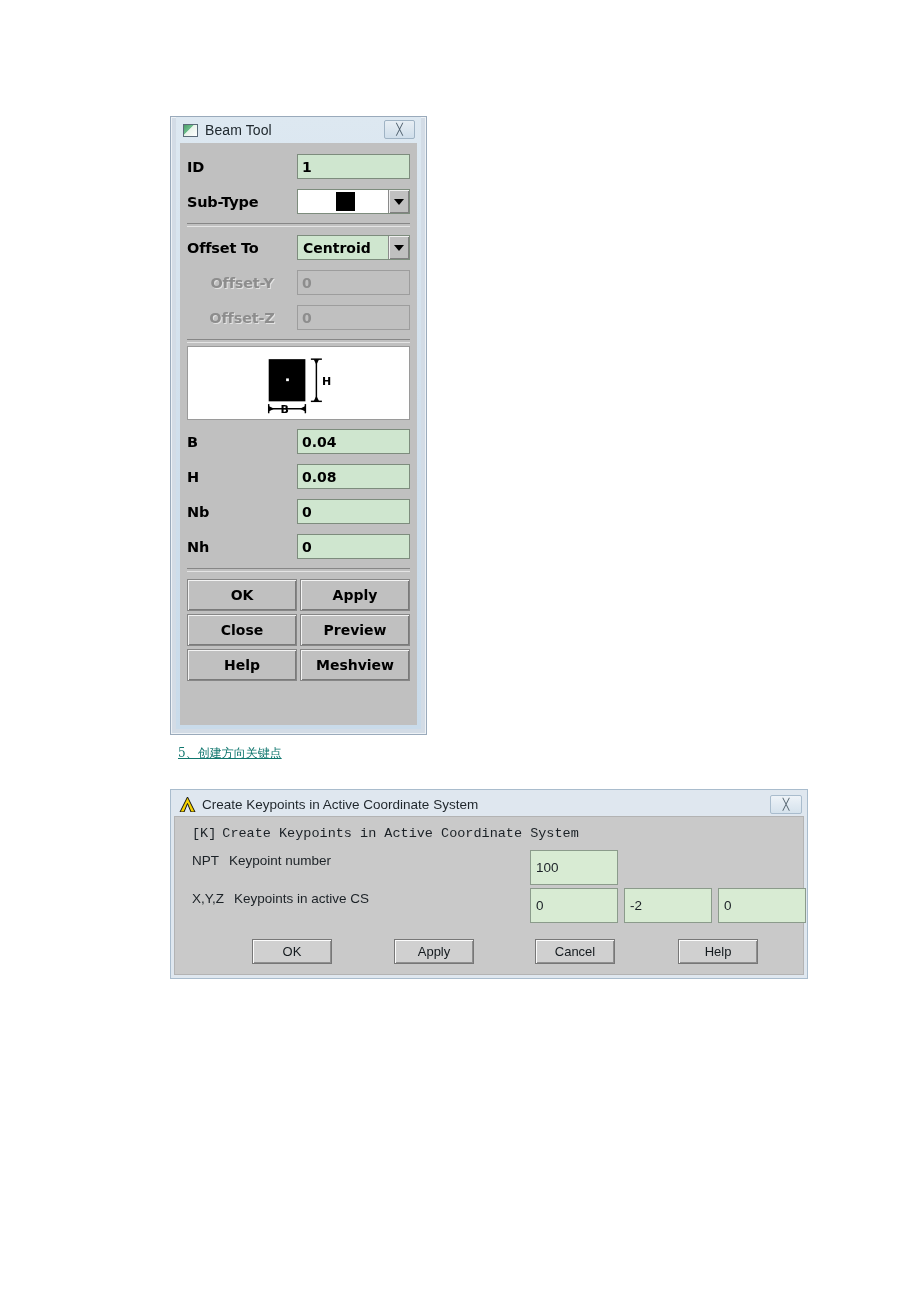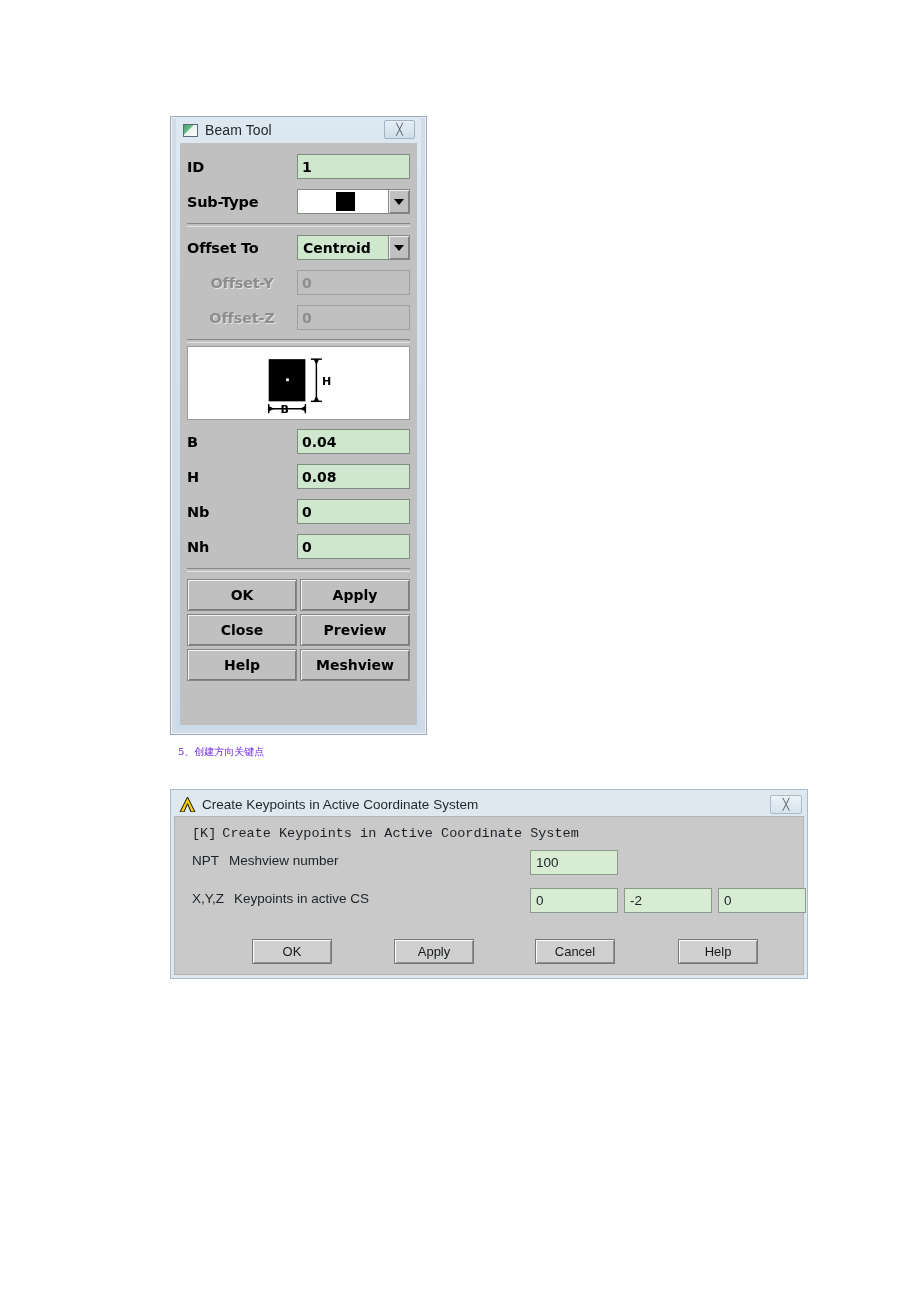--- a/index.html
+++ b/index.html
@@ -159,24 +159,25 @@
     display: flex; align-items: center; justify-content: center;
     font-size: 14px; font-weight: bold; color: #000;
     font-family: "DejaVu Sans", sans-serif;
     box-sizing: border-box;
   }
 
   
   #caption-line {
     position: absolute;
     left: 178px; top: 745px;
-    font-size: 10px;
-    color: #6d28d9;
+    font-size: 12px;
+    color: #0f766e;
     font-family: "DejaVu Serif", serif;
     white-space: nowrap;
+    text-decoration: underline;
   }
 
   
   #kp-dialog {
     position: absolute;
     left: 170px; top: 789px;
     width: 638px; height: 190px;
     background: #dfe7ef;
     border: 1px solid #a9bccd;
     box-sizing: border-box;
@@ -227,21 +228,21 @@
   }
   .kp-rowlabel {
     position: absolute; left: 17px; top: 3px;
     font-size: 13.5px; color: #1b2126;
     font-family: "Liberation Sans", sans-serif;
     white-space: nowrap;
   }
   .kp-rowlabel .code { margin-right: 10px; }
   .kp-input {
     position: absolute;
-    height: 25px;
+    height: 35px;
     background: #d8ebd3;
     border: 1px solid #8b9b8b;
     box-sizing: border-box;
     font-size: 13.5px;
     color: #1b2126;
     font-family: "Liberation Sans", sans-serif;
     padding-left: 5px;
     display: flex; align-items: center;
   }
   .kp-buttons {
@@ -390,21 +391,21 @@
   </div>
 
   <div class="kp-body">
 
     <div class="kp-headline">
       <span class="kbr">[K]</span><span>Create Keypoints in Active Coordinate System</span>
     </div>
 
     <div class="kp-field-row">
       <div class="kp-rowlabel">
-        <span class="code">NPT</span><span>Meshview number</span>
+        <span class="code">NPT</span><span>Keypoint number</span>
       </div>
       <div class="kp-input" style="left:355px; top:0px; width:88px;">100</div>
     </div>
 
     <div class="kp-field-row" style="margin-top:8px;">
       <div class="kp-rowlabel">
         <span class="code">X,Y,Z</span><span>Keypoints in active CS</span>
       </div>
       <div class="kp-input" style="left:355px; top:0px; width:88px;">0</div>
       <div class="kp-input" style="left:449px; top:0px; width:88px;">-2</div>

